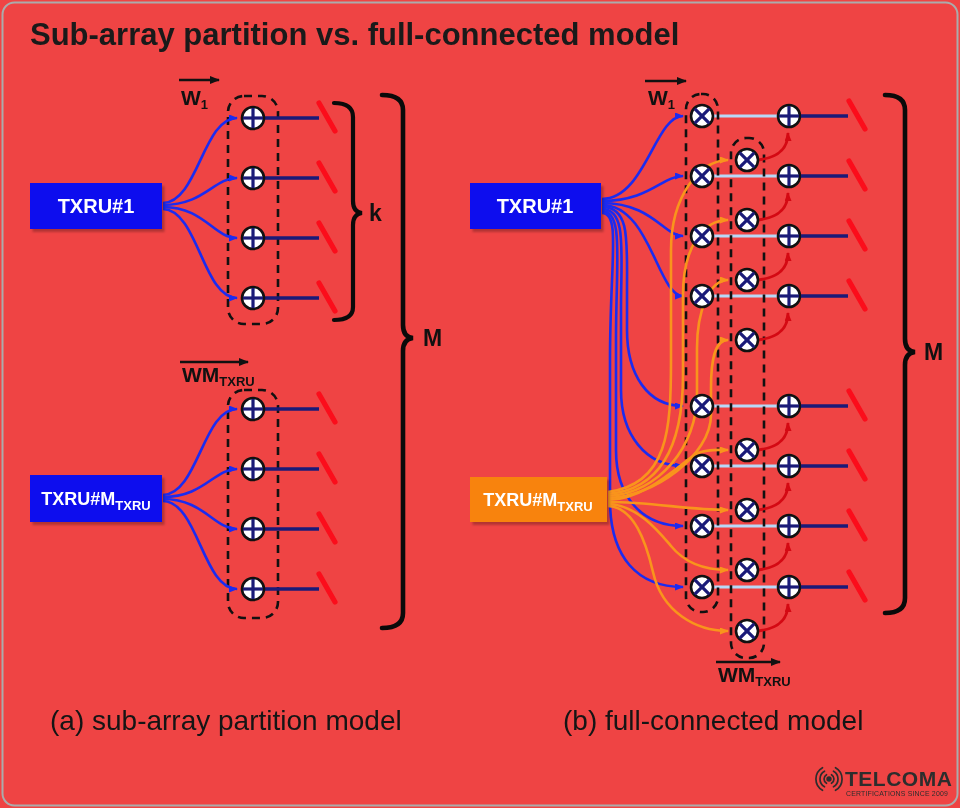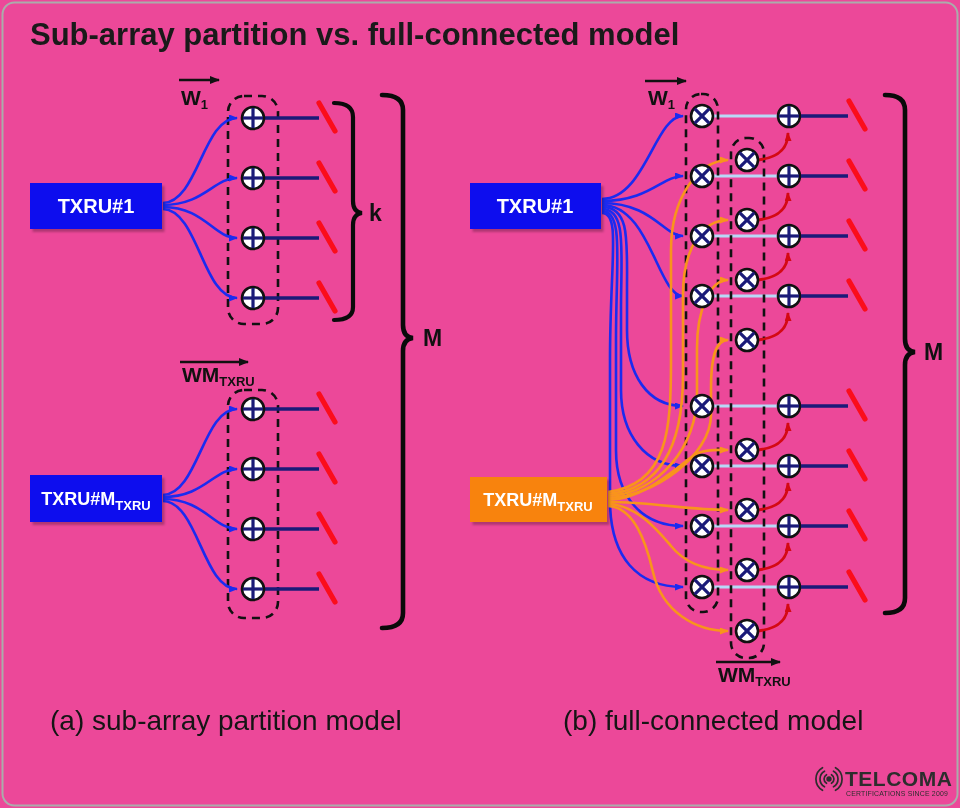--- a/index.html
+++ b/index.html
@@ -1,16 +1,16 @@
 <!DOCTYPE html>
 <html><head>
 <meta charset="utf-8">
 <style>
   html,body{margin:0;padding:0;background:#ffffff;}
-  .stage{position:relative;width:960px;height:808px;background:#ec4899;font-family:"Liberation Sans",sans-serif;}
+  .stage{position:relative;width:960px;height:808px;background:#ef4444;font-family:"Liberation Sans",sans-serif;}
   svg text{font-family:"Liberation Sans",sans-serif;}
   .title{font-size:31px;font-weight:600;fill:#1a1a1a;}
   .caption{font-size:28px;font-weight:500;fill:#151515;}
   .wlabel{font-size:21px;font-weight:600;fill:#111;}
   .wsub{font-size:13px;font-weight:600;}
   .boxlabel{font-size:20px;font-weight:700;fill:#ffffff;}
   .boxsub{font-size:13px;font-weight:700;}
   .bracketlabel{font-size:23px;font-weight:700;fill:#111;}
   .dashed{fill:none;stroke:#111;stroke-width:2.6;stroke-dasharray:8 6;}
   .cblue{fill:none;stroke:#1b2bf0;stroke-width:2.6;}

